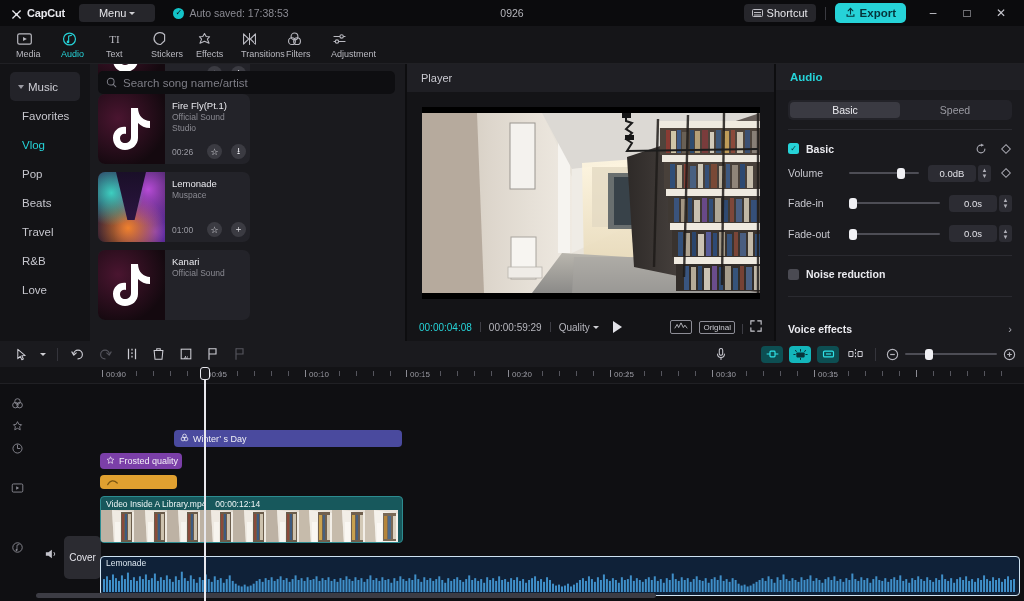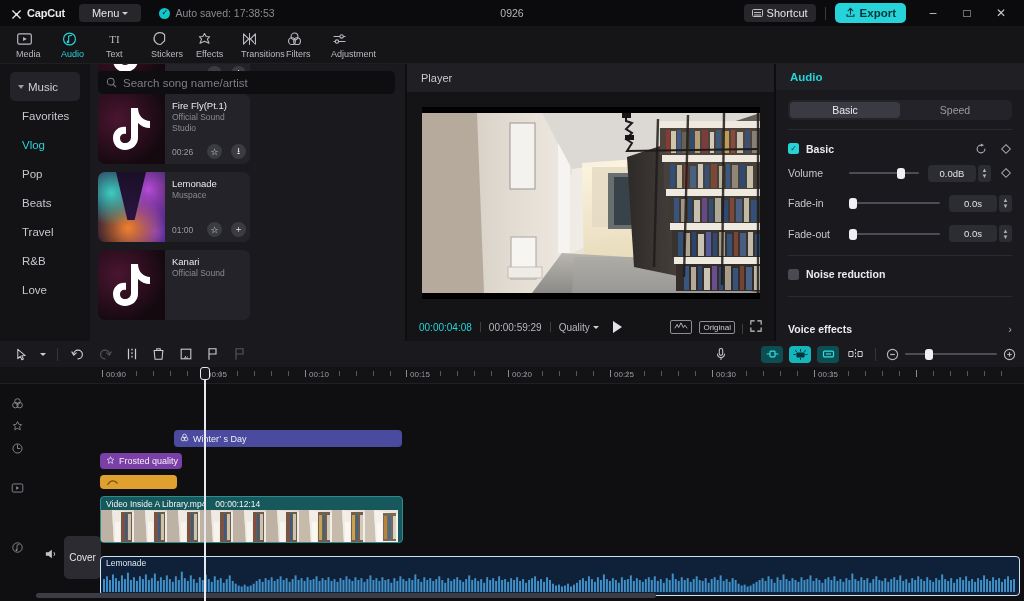--- a/index.html
+++ b/index.html
@@ -15,21 +15,21 @@
   
   .titlebar {
     height: 26px; background: #0b0b0d; display: flex; align-items: center;
     padding: 0 6px; position: relative; flex: none;
   }
   .brand { display: flex; align-items: center; gap: 4px; margin-left: 4px; }
   .brand-logo { width: 13px; height: 13px; position: relative; }
   .brand-name { font-size: 11px; color: #e9e9ee; font-weight: bold; letter-spacing: -.2px; }
   .menu-btn {
     margin-left: 14px; background: #26262b; border-radius: 4px; height: 18px;
-    display: flex; align-items: center; gap: 3px; padding: 0 13px;
+    display: flex; align-items: center; gap: 3px; padding: 0 20px;
     font-size: 11px; color: #e6e6ea; cursor: pointer;
   }
   .caret-dn { width: 0; height: 0; border-left: 3px solid transparent; border-right: 3px solid transparent; border-top: 3.5px solid #cfcfd4; }
   .autosave { margin-left: 18px; display: flex; align-items: center; gap: 5px; font-size: 10.5px; color: #8a8a92; }
   .check-badge {
     width: 11px; height: 11px; border-radius: 50%; background: #13c4c8;
     display: flex; align-items: center; justify-content: center;
     font-size: 8px; color: #0b0b0d; line-height: 1;
   }
   .proj-title {

